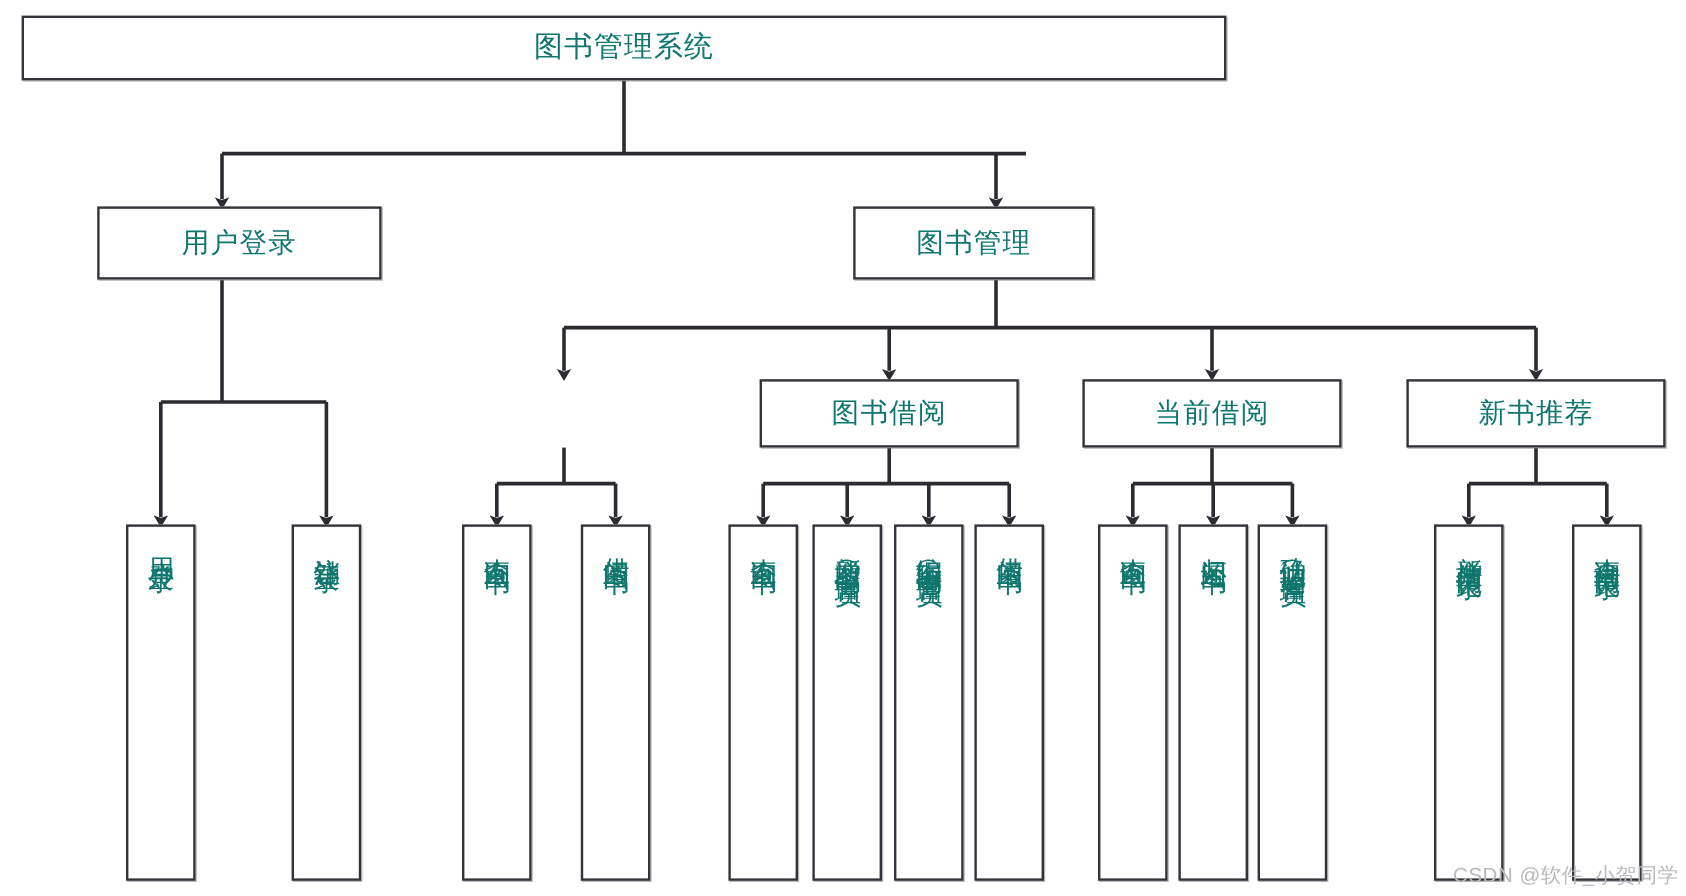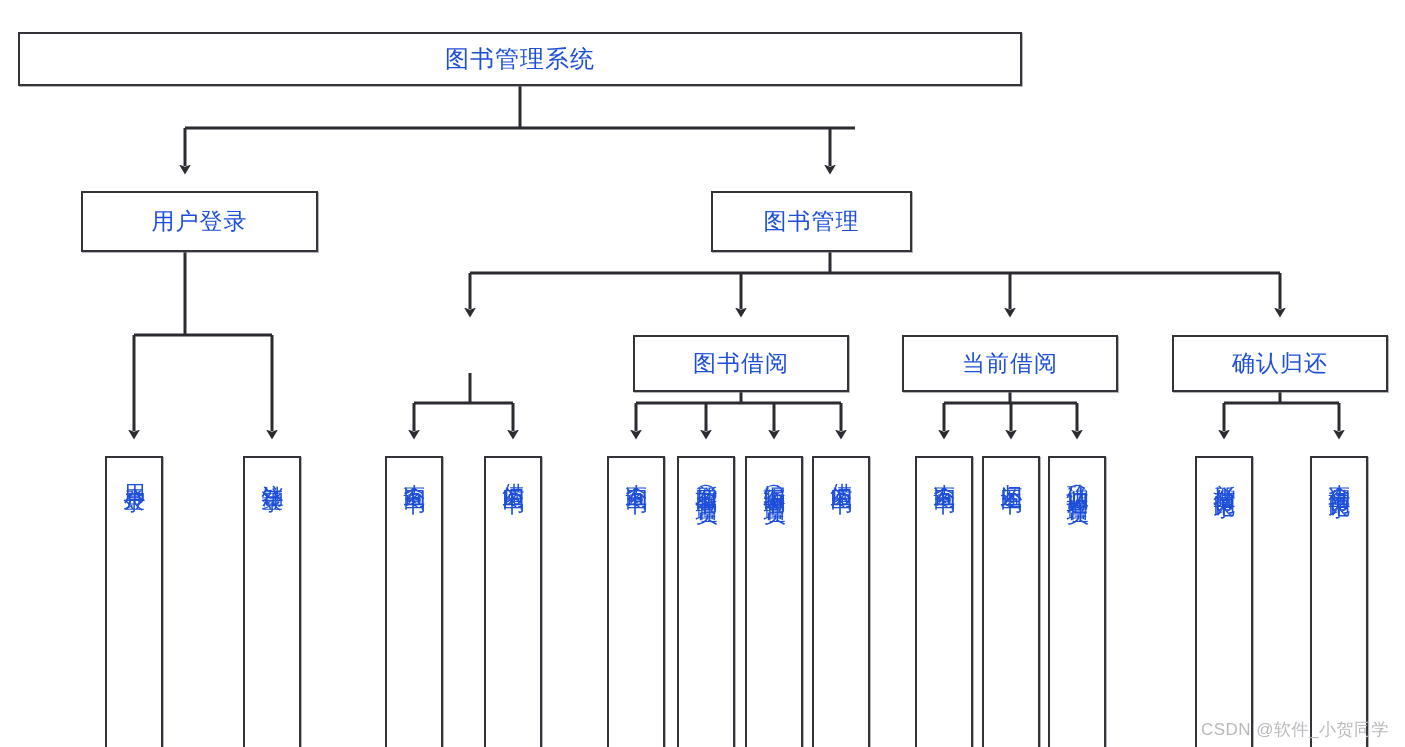--- a/index.html
+++ b/index.html
@@ -22,27 +22,26 @@
     left: 0;
     top: 0;
     width: 1405px;
     height: 747px;
   }
   .node {
     position: absolute;
     box-sizing: border-box;
     border: 2px solid #33333a;
     background: #ffffff;
-    color: #1d4ed8;
+    color: #0f766e;
     display: flex;
     align-items: center;
     justify-content: center;
     text-align: center;
     box-shadow: 1px 1px 0 rgba(120,120,128,0.55);
-    margin-top: 19px;
   }
   .node.horiz {
     font-size: 23px;
     letter-spacing: 1px;
     line-height: 1.2;
   }
   .node.root {
     font-size: 24px;
   }
   .node.vert {
@@ -52,21 +51,21 @@
   .vlabel {
     writing-mode: vertical-rl;
     text-orientation: upright;
     font-size: 22px;
     line-height: 1.22;
     letter-spacing: 3px;
     white-space: nowrap;
   }
   .watermark {
     position: absolute;
-    right: 16px;
+    right: 6px;
     bottom: 6px;
     font-size: 17px;
     color: #b9b9bd;
     letter-spacing: 0.5px;
     white-space: nowrap;
     pointer-events: none;
   }
 </style>
 </head>
 <body>
@@ -123,21 +122,21 @@
     </g>
   </svg>
 
   <div class="node horiz root" style="left:18px; top:13px; width:1004px; height:54px;">图书管理系统</div>
 
   <div class="node horiz" style="left:81px; top:172px; width:237px; height:61px;">用户登录</div>
   <div class="node horiz" style="left:711px; top:172px; width:201px; height:61px;">图书管理</div>
 
   <div class="node horiz" style="left:633px; top:316px; width:216px; height:57px;">图书借阅</div>
   <div class="node horiz" style="left:902px; top:316px; width:216px; height:57px;">当前借阅</div>
-  <div class="node horiz" style="left:1172px; top:316px; width:216px; height:57px;">确认归还</div>
+  <div class="node horiz" style="left:1172px; top:316px; width:216px; height:57px;">新书推荐</div>
 
   <div class="node vert" style="left:105px; top:437px; width:58px; height:297px;">
     <span class="vlabel">用户登录</span>
   </div>
   <div class="node vert" style="left:243px; top:437px; width:58px; height:297px;">
     <span class="vlabel">注销登录</span>
   </div>
 
   <div class="node vert" style="left:385px; top:437px; width:58px; height:297px;">
     <span class="vlabel">查询图书</span>

